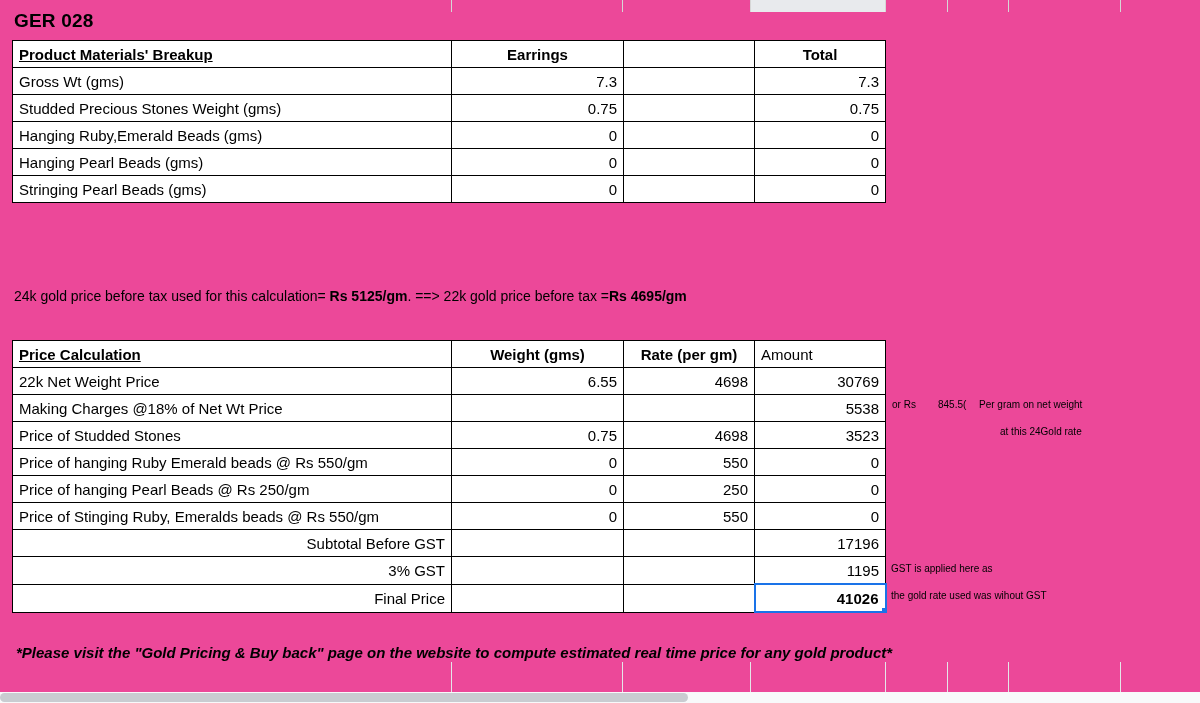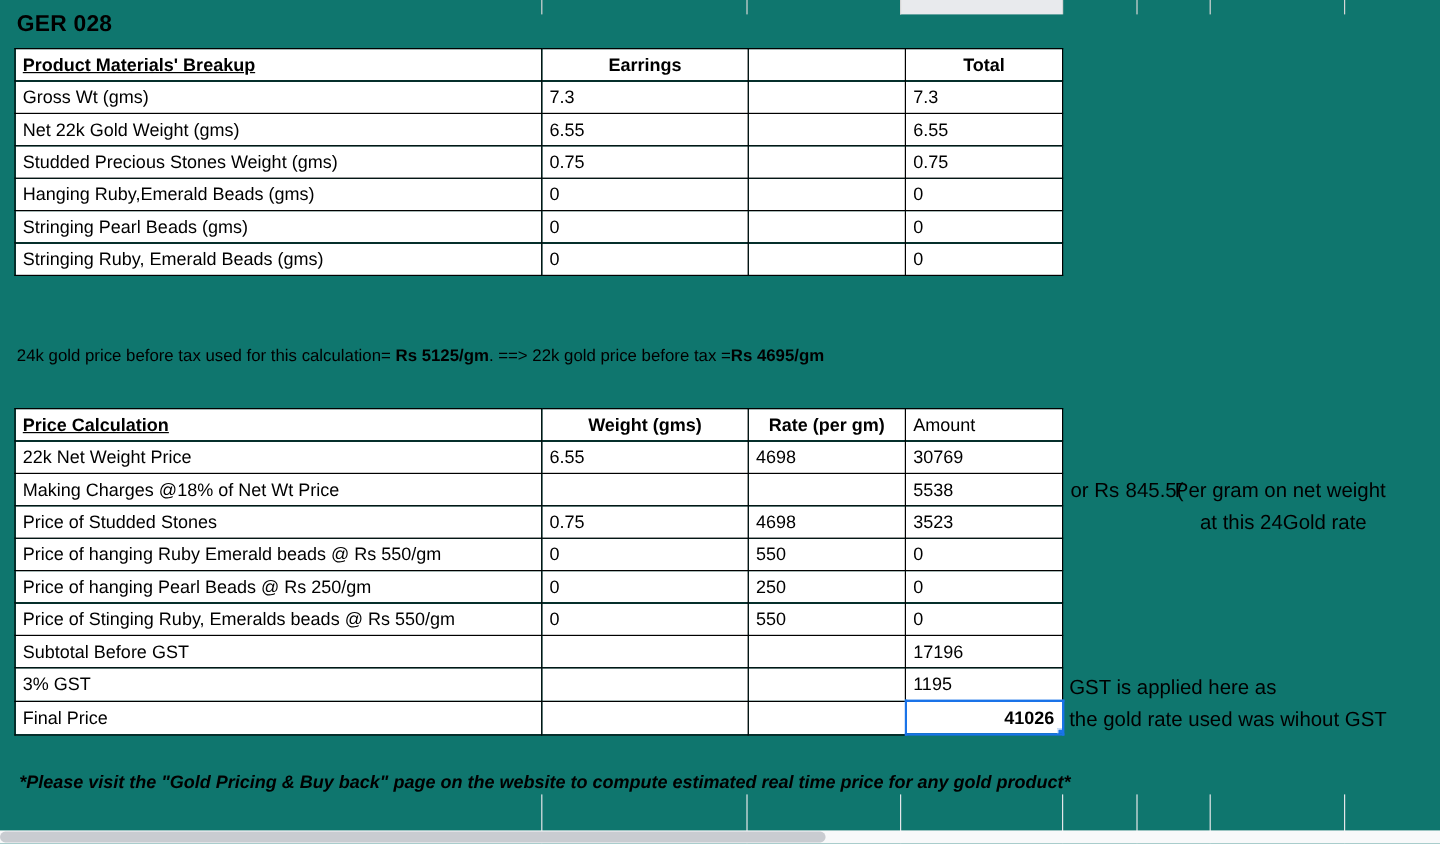--- a/index.html
+++ b/index.html
@@ -6,21 +6,21 @@
     margin: 0;
     padding: 0;
     background: #ffffff;
     font-family: "Liberation Sans", sans-serif;
   }
   #sheet {
     position: relative;
     width: 1200px;
     height: 703px;
     overflow: hidden;
-    background: #0f766e;
+    background: #ec4899;
     font-size: 15px;
     color: #000000;
   }
 
   
   .colsep {
     position: absolute;
     top: 0;
     width: 1px;
     height: 12px;
@@ -50,22 +50,22 @@
   table.grid td {
     border: 1px solid #000000;
     height: 26px;
     padding: 0 6px;
     font-size: 15px;
     vertical-align: middle;
     background: #ffffff;
     overflow: hidden;
     white-space: nowrap;
   }
-  td.c { text-align: left; }
-  td.r { text-align: left; }
+  td.c { text-align: right; }
+  td.r { text-align: right; }
   td.l { text-align: left; }
   td.b { font-weight: normal; }
   td.hdr { font-weight: bold; text-align: center; }
   td.hdr-left-u { font-weight: bold; text-align: left; }
   .u { text-decoration: underline; }
 
   
   #materials { left: 12px; top: 40px; }
   #materials col.c1 { width: 439px; }
   #materials col.c2 { width: 172px; }
@@ -102,21 +102,21 @@
     bottom: -4px;
     width: 6px;
     height: 6px;
     background: #1a73e8;
     border: 1px solid #ffffff;
   }
 
   
   .side {
     position: absolute;
-    font-size: 17px;
+    font-size: 10px;
     white-space: nowrap;
   }
   #side-orrs   { left: 892px; top: 399px; }
   #side-amount { left: 938px; top: 399px; }
   #side-pergram{ left: 979px; top: 399px; }
   #side-atrate { left: 1000px; top: 426px; }
   #side-gst1   { left: 891px; top: 563px; }
   #side-gst2   { left: 891px; top: 590px; }
 
   .footnote {
@@ -191,45 +191,39 @@
         <td class="hdr"></td>
         <td class="hdr">Total</td>
       </tr>
       <tr>
         <td class="l">Gross Wt (gms)</td>
         <td class="c">7.3</td>
         <td class="c"></td>
         <td class="c">7.3</td>
       </tr>
       <tr>
-        <td class="l">Net 22k Gold Weight (gms)</td>
-        <td class="c">6.55</td>
-        <td class="c"></td>
-        <td class="c">6.55</td>
-      </tr>
-      <tr>
         <td class="l">Studded Precious Stones Weight (gms)</td>
         <td class="c">0.75</td>
         <td class="c"></td>
         <td class="c">0.75</td>
       </tr>
       <tr>
         <td class="l">Hanging Ruby,Emerald Beads (gms)</td>
         <td class="c">0</td>
         <td class="c"></td>
         <td class="c">0</td>
       </tr>
       <tr>
+        <td class="l">Hanging Pearl Beads (gms)</td>
+        <td class="c">0</td>
+        <td class="c"></td>
+        <td class="c">0</td>
+      </tr>
+      <tr>
         <td class="l">Stringing Pearl Beads (gms)</td>
-        <td class="c">0</td>
-        <td class="c"></td>
-        <td class="c">0</td>
-      </tr>
-      <tr>
-        <td class="l">Stringing Ruby, Emerald Beads (gms)</td>
         <td class="c">0</td>
         <td class="c"></td>
         <td class="c">0</td>
       </tr>
     </tbody>
   </table>
 
   <div class="note"><span>24k gold price before tax used for this calculation= </span><b>Rs 5125/gm</b><span>.  ==&gt; 22k gold price before tax =</span><b>Rs 4695/gm</b></div>
 
   <table class="grid" id="price">

